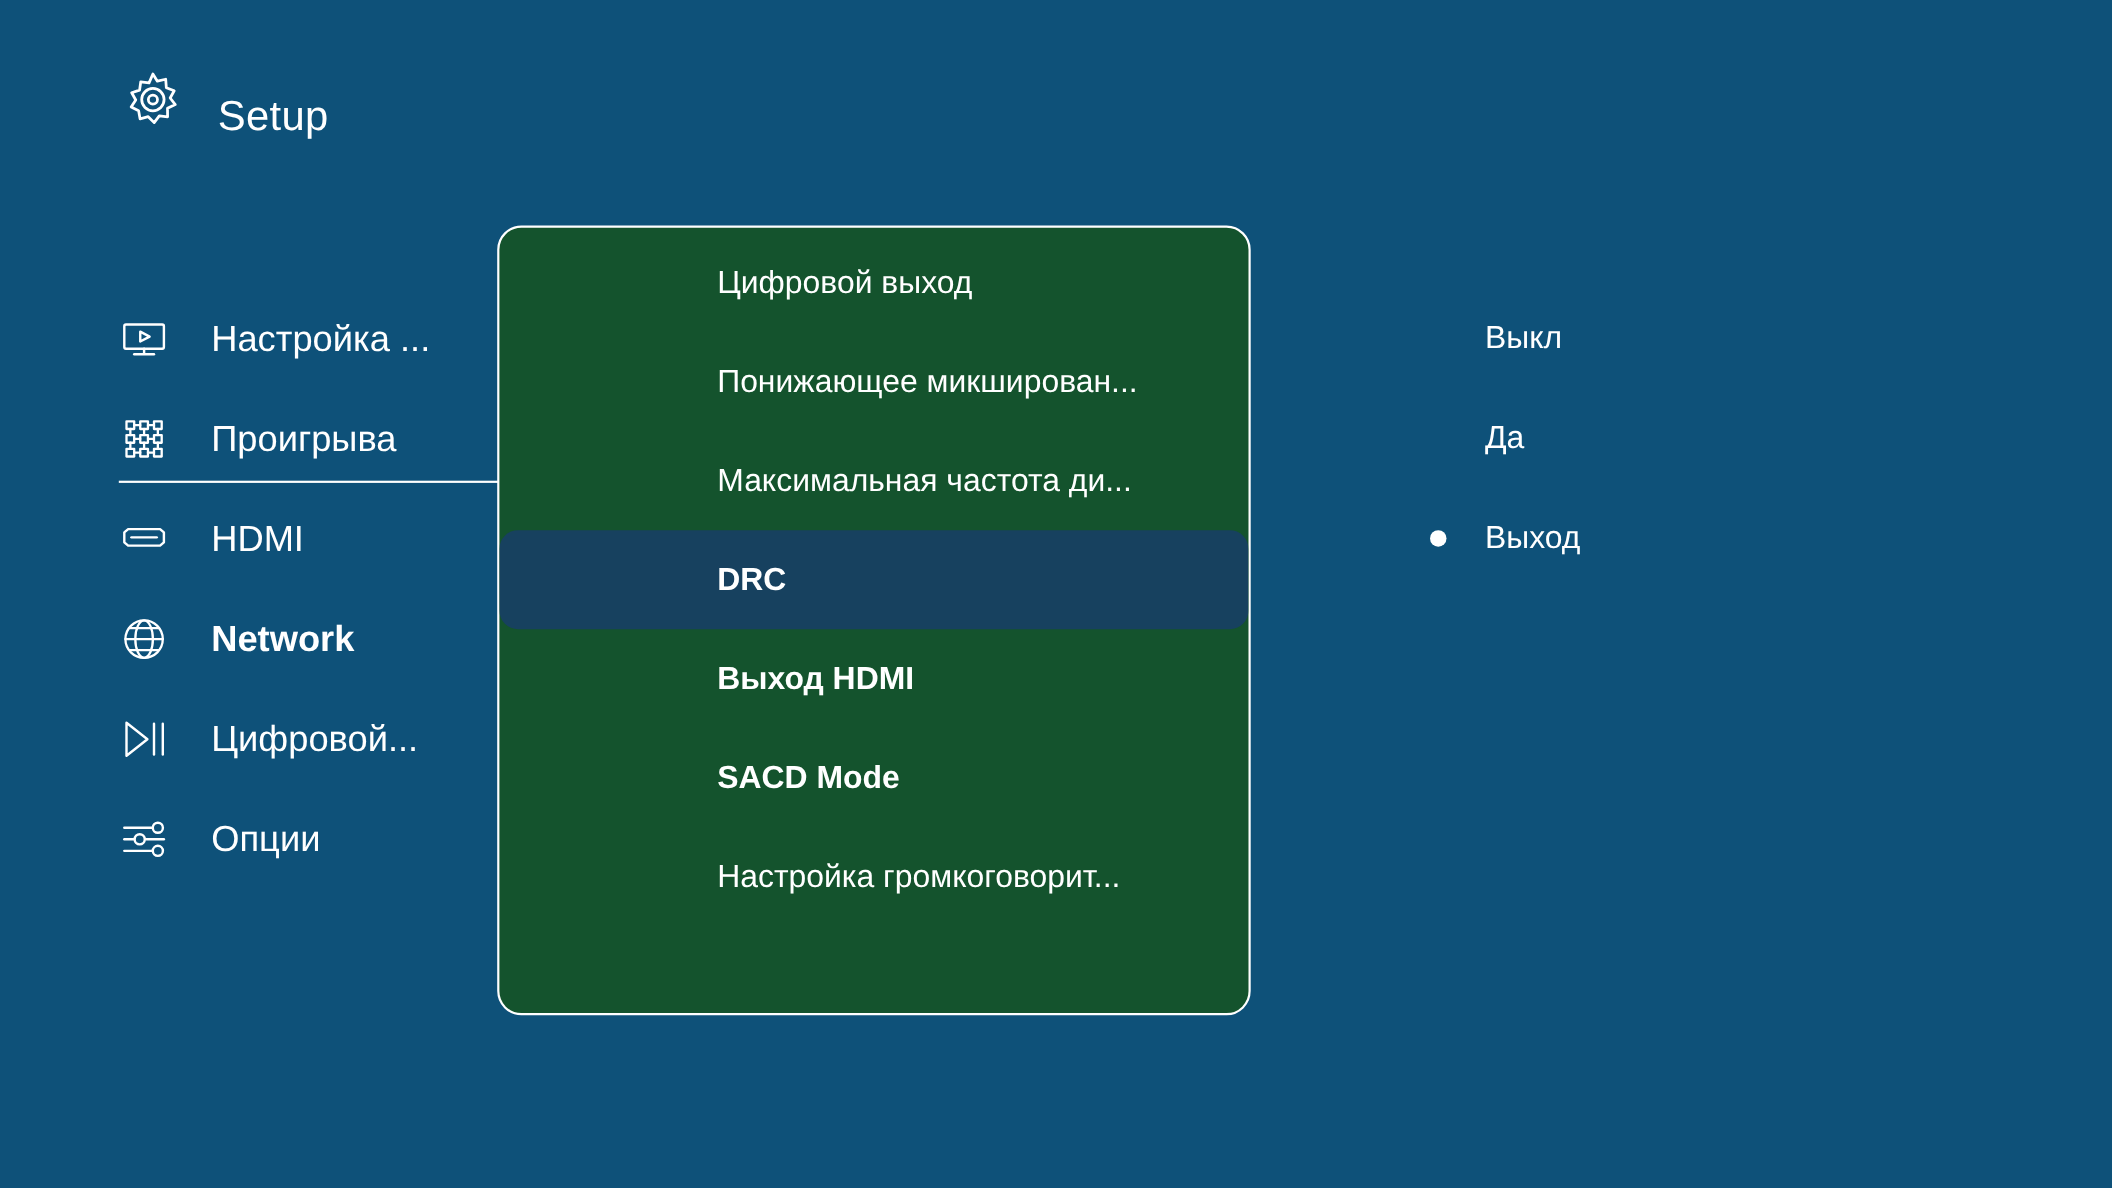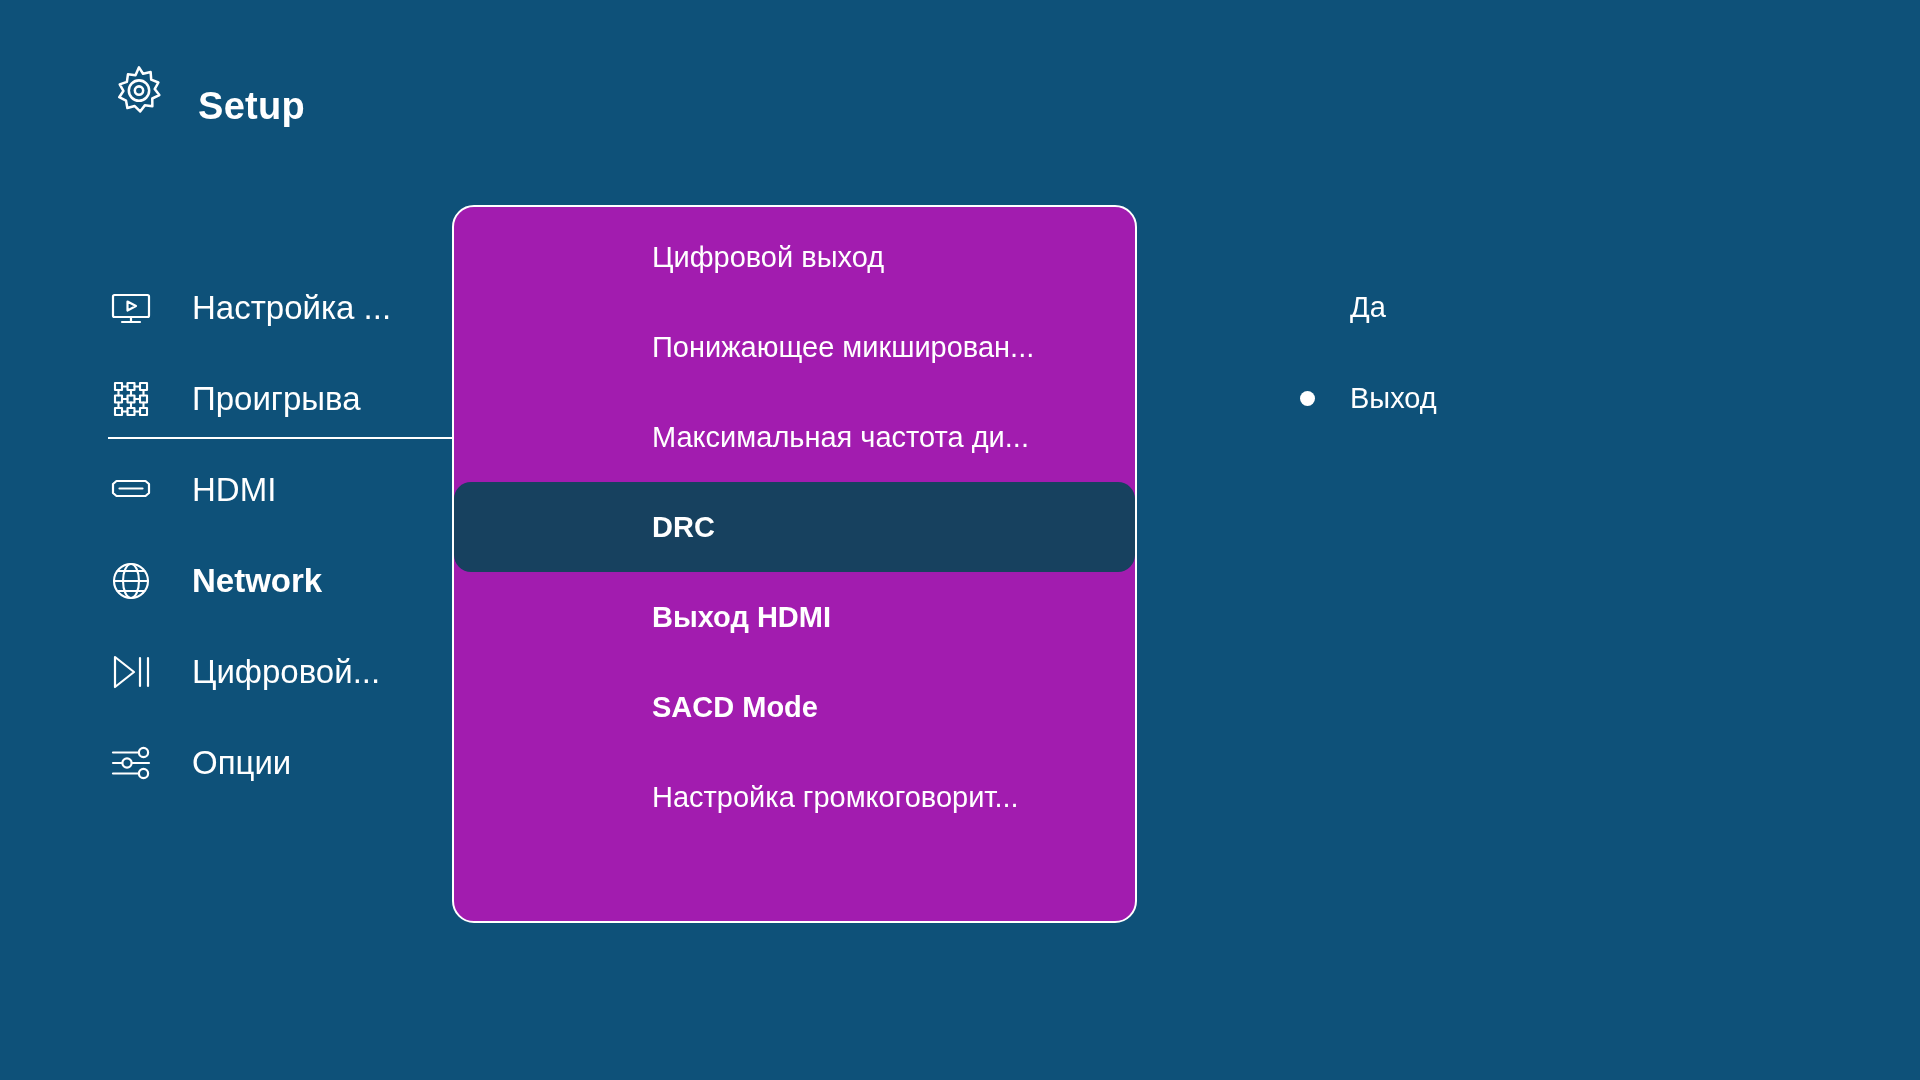--- a/index.html
+++ b/index.html
@@ -26,21 +26,21 @@
     align-items: center;
     gap: 28px;
   }
   #header .gear {
     width: 62px;
     height: 62px;
     display: block;
   }
   #header .title {
     font-size: 38px;
-    font-weight: 700;
+    font-weight: 400;
     letter-spacing: 0.3px;
     line-height: 1;
     white-space: nowrap;
     margin-top: 29px;
   }
 
   
   #sidebar {
     position: absolute;
     left: 108px;
@@ -88,21 +88,21 @@
 
   
   #panel {
     position: absolute;
     left: 452px;
     top: 205px;
     width: 685px;
     height: 718px;
     border: 2px solid #ffffff;
     border-radius: 22px;
-    background: #a21caf;
+    background: #14532d;
     box-sizing: border-box;
     overflow: hidden;
   }
   .menu-row {
     height: 90px;
     display: flex;
     align-items: center;
     padding-left: 198px;
     box-sizing: border-box;
     font-size: 29px;
@@ -275,19 +275,23 @@
     </div>
     <div class="menu-row">
       <span>Настройка громкоговорит...</span>
     </div>
   </div>
 </div>
 
 <div id="values">
   <div class="val-row">
 
+    <span class="vtext">Выкл</span>
+  </div>
+  <div class="val-row">
+
     <span class="vtext">Да</span>
   </div>
   <div class="val-row">
     <span class="bullet"></span>
     <span class="vtext">Выход</span>
   </div>
 </div>
 
 </body></html>

